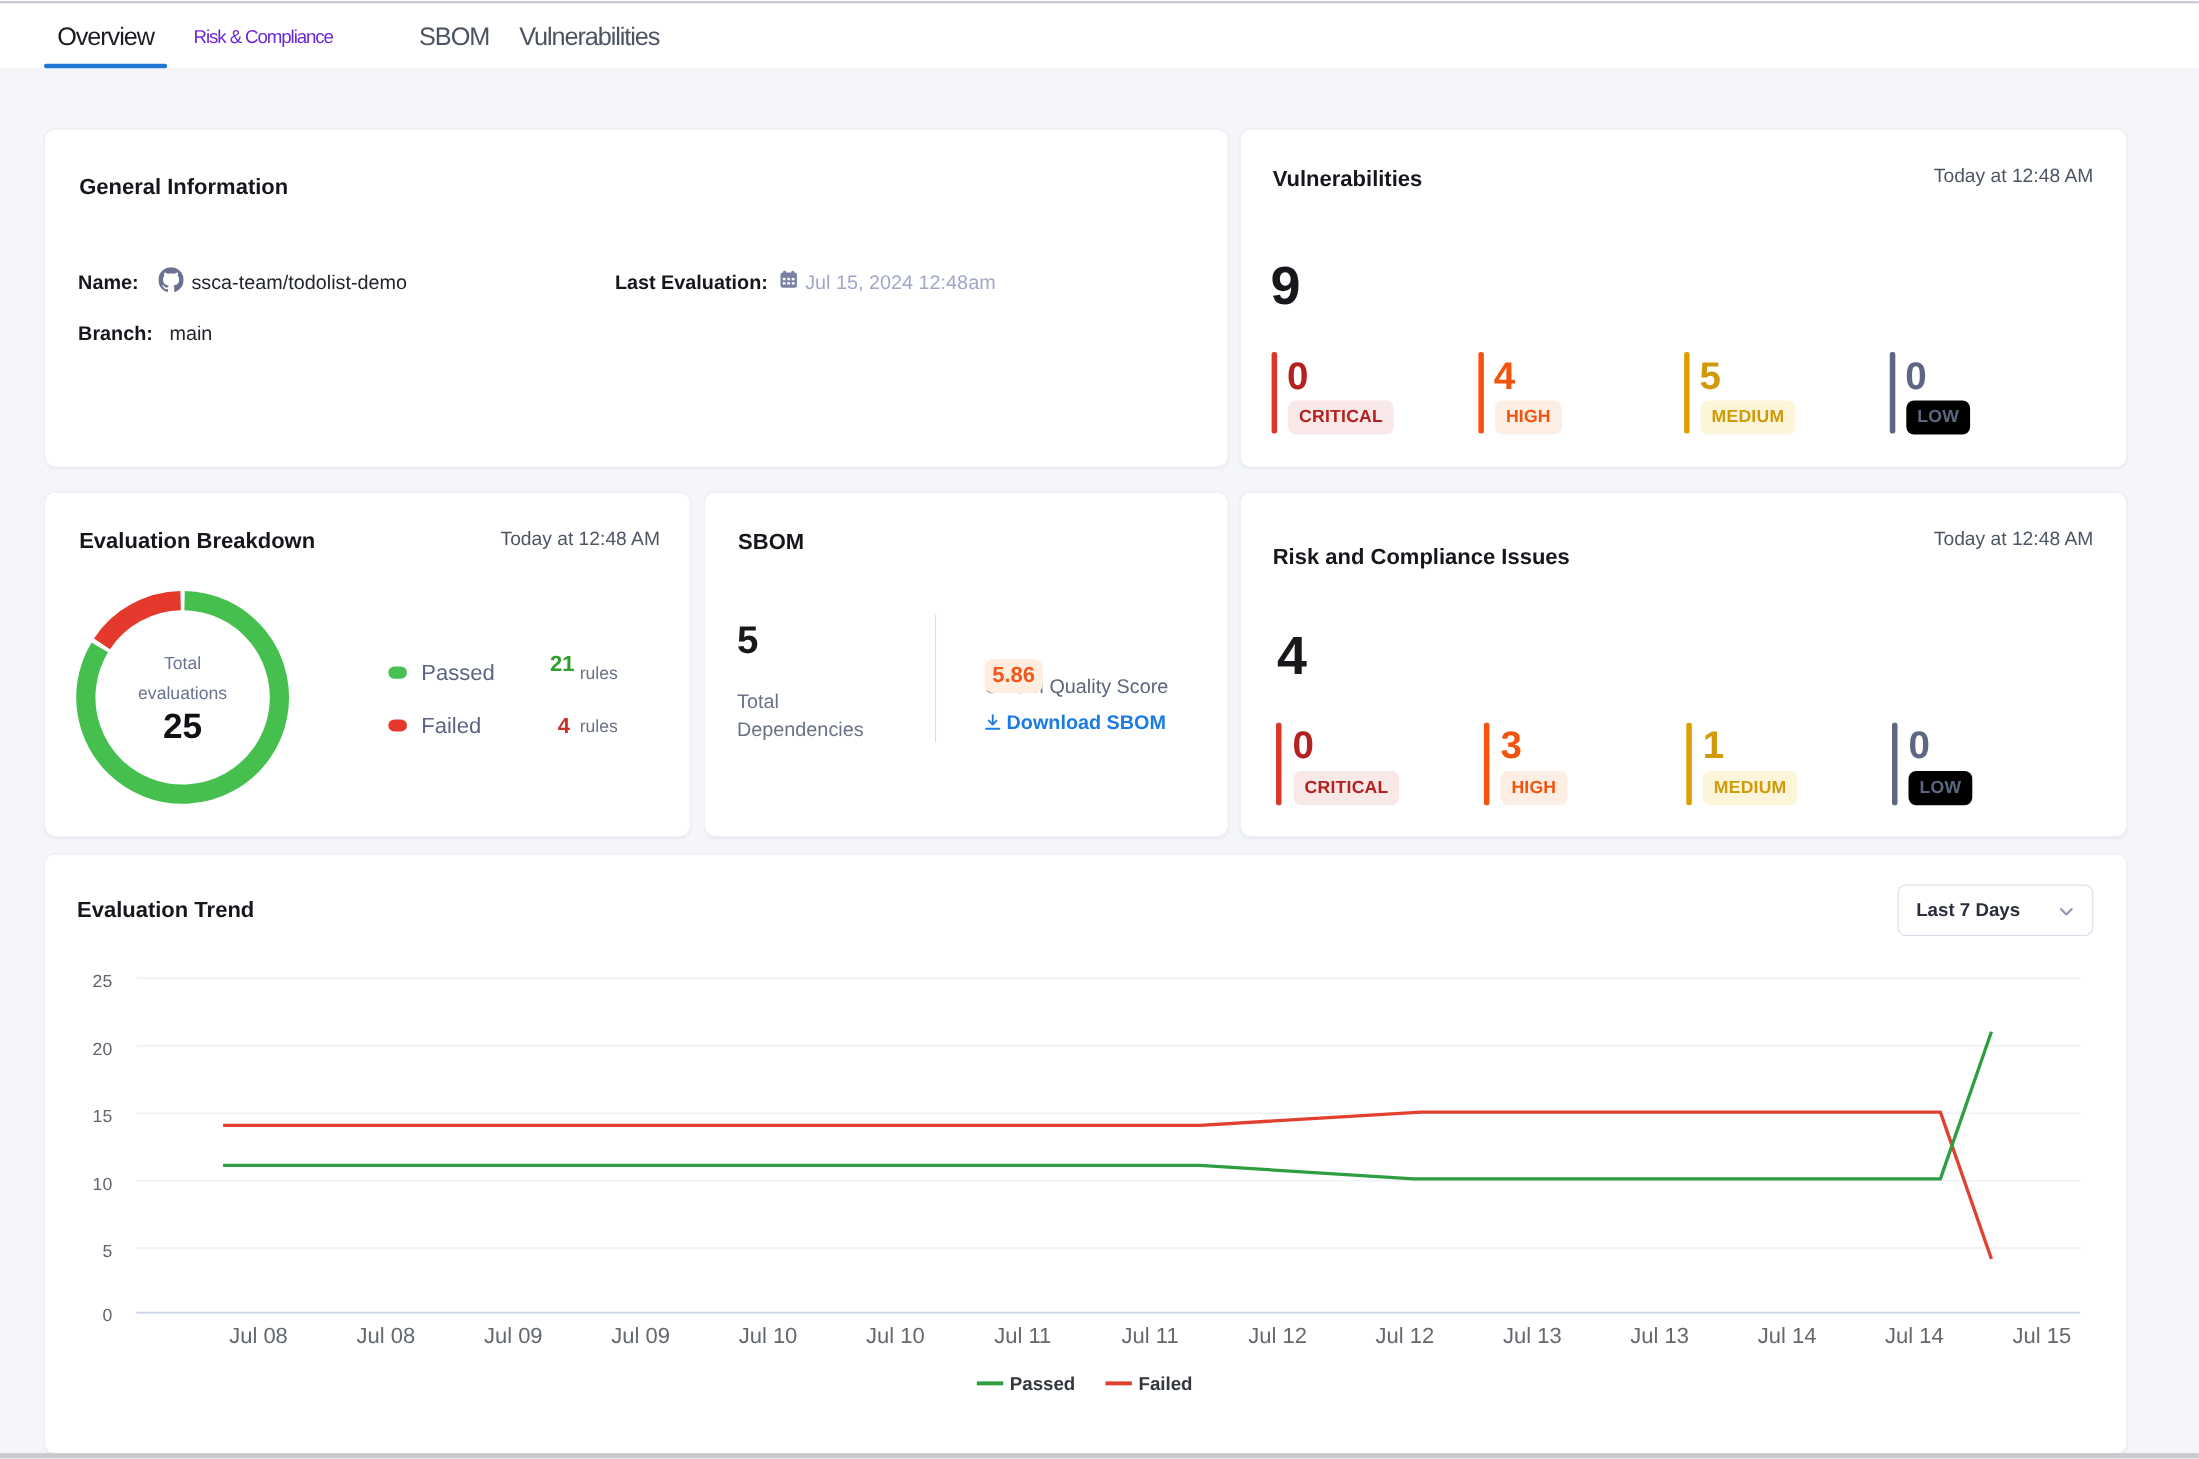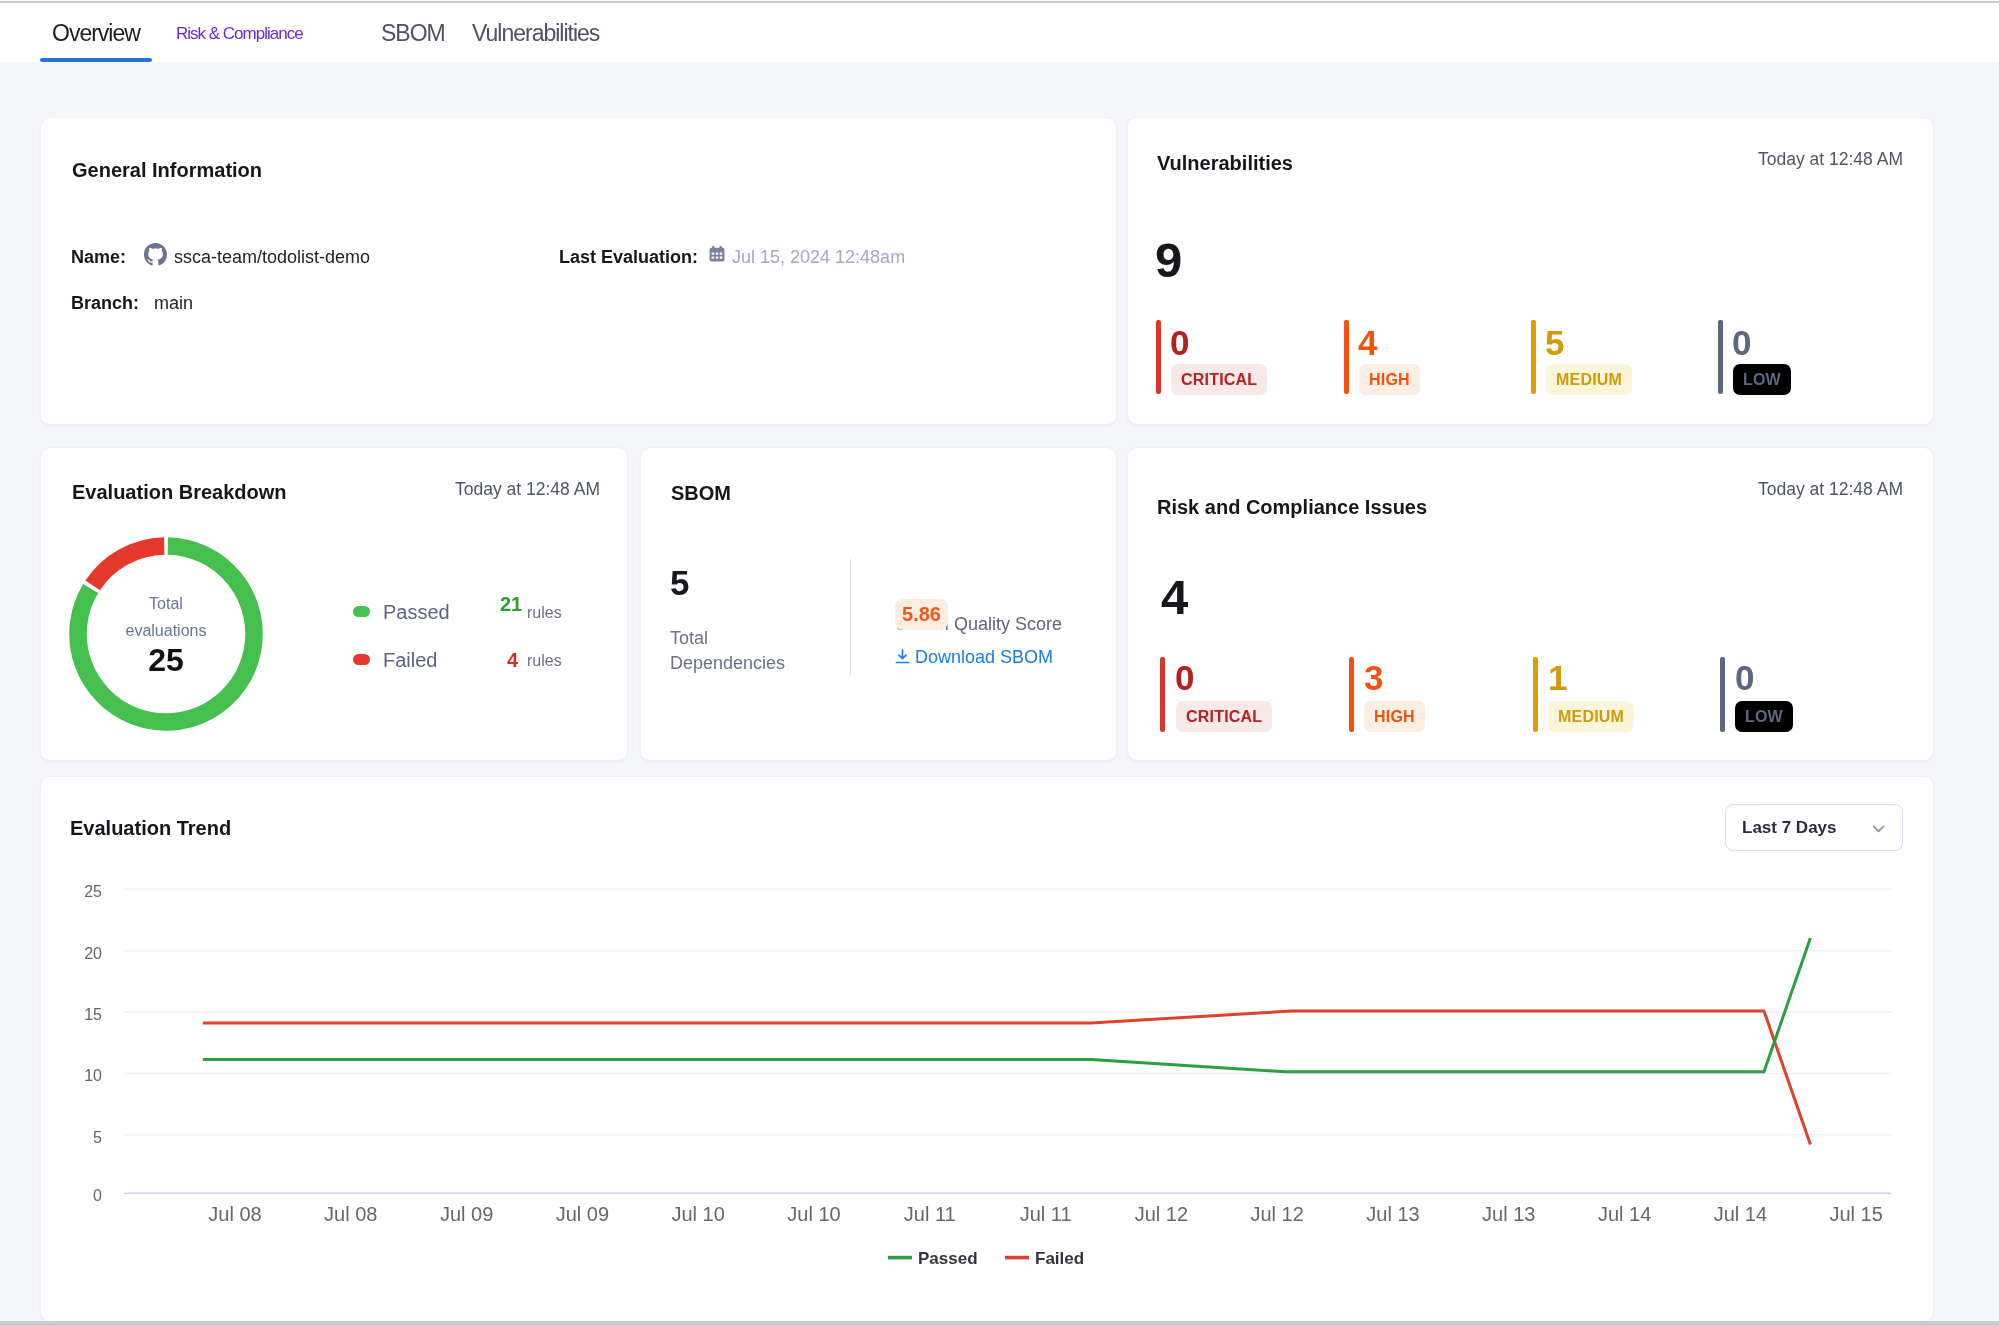--- a/index.html
+++ b/index.html
@@ -100,21 +100,21 @@
 <div class="abs" style="left:670px;top:626px;font-size:18px;color:#6a7287;line-height:25px;">Total<br>Dependencies</div>
 <div class="abs" style="left:850px;top:559px;width:1px;height:116px;background:#dadde6;"></div>
 <div class="abs" style="left:896px;top:566px;font-size:18px;color:#5d6679;margin-top:48px;">SBOM Quality Score</div>
 <div class="abs" style="left:895px;top:599px;width:53px;height:31px;border-radius:8px;background:#fdeee1;
      font-size:20px;font-weight:700;color:#f2581c;text-align:center;line-height:31px;">5.86</div>
 <svg class="abs" style="left:894px;top:648px;" width="17" height="17" viewBox="0 0 24 24" fill="none" stroke="#1b7ce5" stroke-width="2.4" stroke-linecap="round" stroke-linejoin="round">
   <path d="M12 3v11"></path>
     <path d="M7 10l5 5 5-5"></path>
     <path d="M3.5 20.5h17"></path>
 </svg>
-<div class="abs" style="left:915px;top:647px;font-size:18px;font-weight:400;color:#1b7ce5;">Download SBOM</div>
+<div class="abs" style="left:915px;top:647px;font-size:18px;font-weight:700;color:#1b7ce5;">Download SBOM</div>
 
 <div class="card" style="left:1127px;top:447px;width:807px;height:314px;"></div>
 <div class="ctitle" style="left:1157px;top:496px;">Risk and Compliance Issues</div>
 <div class="today" style="left:1758px;top:479px;">Today at 12:48 AM</div>
 <div class="bignum" style="left:1161px;top:573px;line-height:49px;">4</div>
 
 <div class="sevbar bar-crit" style="left:1160px;top:657px;height:75px;"></div>
 <div class="sevnum c-crit" style="left:1175px;top:660px;line-height:35px;">0</div>
 <div class="sevbadge bg-crit c-crit" style="left:1176px;top:701px;">CRITICAL</div>
 <div class="sevbar bar-high" style="left:1349px;top:657px;height:75px;"></div>

